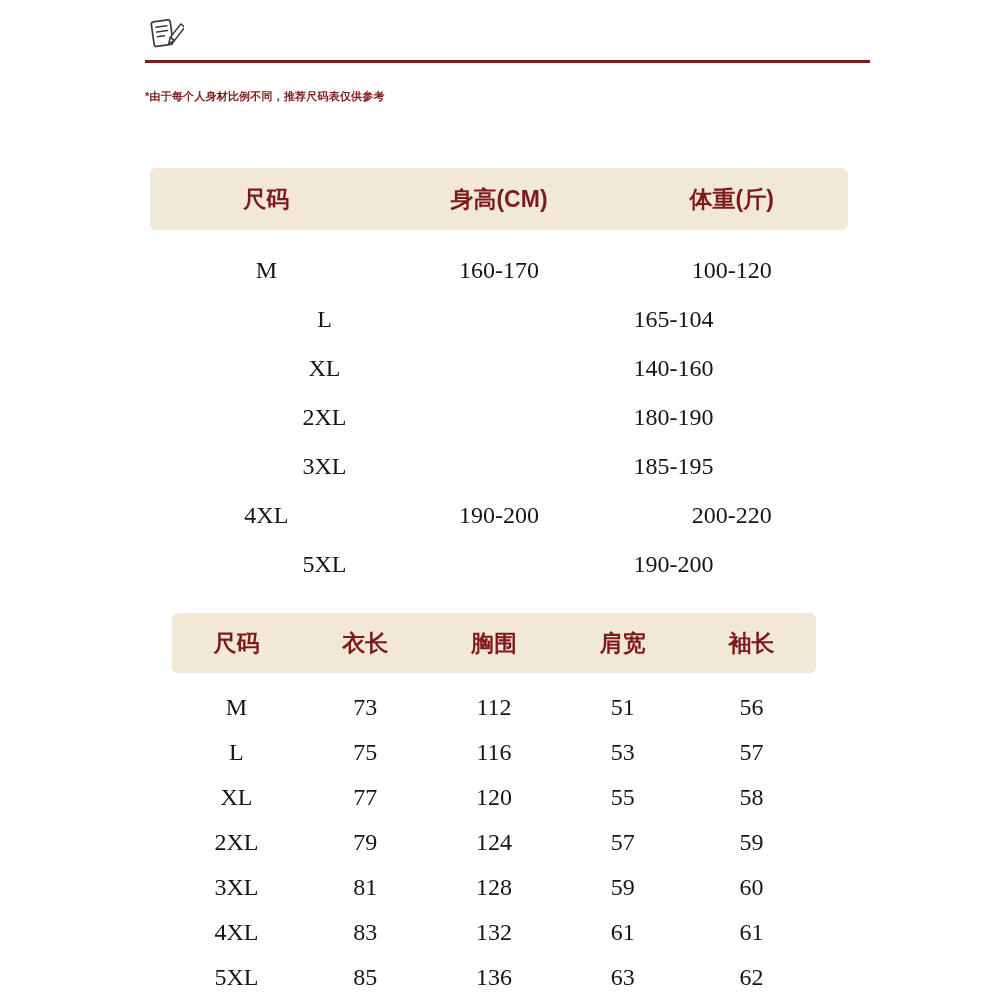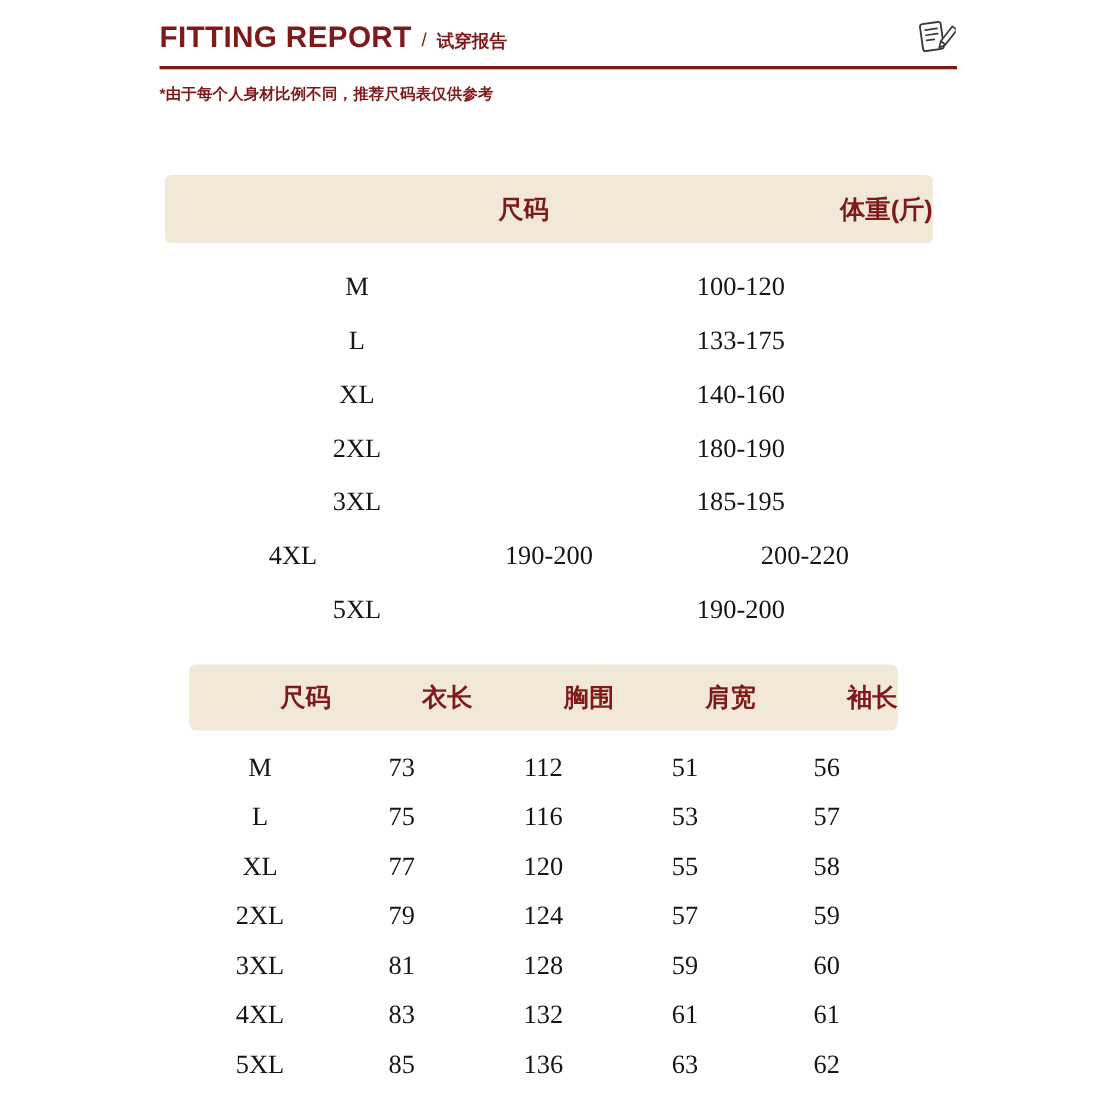--- a/index.html
+++ b/index.html
@@ -22,38 +22,38 @@
   .header-top { display: flex; justify-content: space-between; align-items: center; }
   .title-group { display: flex; align-items: baseline; gap: 9px; color: var(--accent); }
   .page-title { font-size: 27px; margin: 0; font-weight: 800; letter-spacing: 0.3px; }
   .title-sep { font-size: 17px; font-weight: 400; transform: translateY(-1px); display:inline-block; }
   .page-subtitle { font-size: 16px; font-weight: 700; }
   .header-icon { width: 40px; height: 40px; display: flex; align-items: center; justify-content: center; }
   .rule { height: 3px; background: var(--accent); margin-top: 6px; }
 
   
   .note {
-    margin: 14px 0 0 145px;
+    margin: 26px 0 0 145px;
     color: var(--accent);
-    font-size: 14px;
+    font-size: 11px;
     font-weight: 700;
     letter-spacing: 0.2px;
   }
 
   
   .table { }
   .thead {
     display: flex;
     align-items: center;
     background: var(--header-bg);
     border-radius: 6px;
   }
   .th {
     flex: 1;
-    text-align: right;
+    text-align: center;
     color: var(--accent);
     font-weight: 700;
     font-size: 23px;
   }
   .tr { display: flex; align-items: center; }
   .td {
     flex: 1;
     text-align: center;
     font-family: "Liberation Serif", serif;
     font-size: 24px;
@@ -68,25 +68,20 @@
   .table2 { margin: 24px 0 0 172px; width: 644px; }
   .table2 .thead { height: 60px; }
   .table2 .tbody { margin-top: 12px; }
   .table2 .tr { height: 45px; }
 </style>
 </head>
 <body>
 
 <div class="header">
   <div class="header-top">
-    <div class="title-group">
-      <h1 class="page-title">FITTING REPORT</h1>
-      <span class="title-sep">/</span>
-      <span class="page-subtitle">试穿报告</span>
-    </div>
     <span class="header-icon">
       <svg viewBox="0 0 40 40" width="38" height="38" aria-hidden="true">
         <g transform="rotate(-8 18 19)">
           <rect x="7" y="6" width="20" height="26" rx="2.5" fill="#ffffff" stroke="#3a3a3a" stroke-width="1.8"></rect>
           <line x1="11.5" y1="12" x2="23" y2="12" stroke="#3a3a3a" stroke-width="1.6" stroke-linecap="round"></line>
           <line x1="11.5" y1="17" x2="23" y2="17" stroke="#3a3a3a" stroke-width="1.6" stroke-linecap="round"></line>
           <line x1="11.5" y1="22" x2="19" y2="22" stroke="#3a3a3a" stroke-width="1.6" stroke-linecap="round"></line>
         </g>
         <g transform="rotate(38 30 22)">
           <rect x="27.5" y="8" width="5.5" height="18" fill="#ffffff" stroke="#3a3a3a" stroke-width="1.6" stroke-linejoin="round"></rect>
@@ -96,30 +91,32 @@
     </span>
   </div>
   <div class="rule"></div>
 </div>
 
 <p class="note">*由于每个人身材比例不同，推荐尺码表仅供参考</p>
 
 <div class="table table1">
   <div class="thead">
       <div class="th">尺码</div>
+      <div class="th">身高(CM)</div>
       <div class="th">体重(斤)</div>
     </div>
   <div class="tbody">
       <div class="tr">
         <div class="td">M</div>
+        <div class="td">160-170</div>
         <div class="td">100-120</div>
       </div>
       <div class="tr">
         <div class="td">L</div>
-        <div class="td">133-175</div>
+        <div class="td">165-104</div>
       </div>
       <div class="tr">
         <div class="td">XL</div>
         <div class="td">140-160</div>
       </div>
       <div class="tr">
         <div class="td">2XL</div>
         <div class="td">180-190</div>
       </div>
       <div class="tr">

